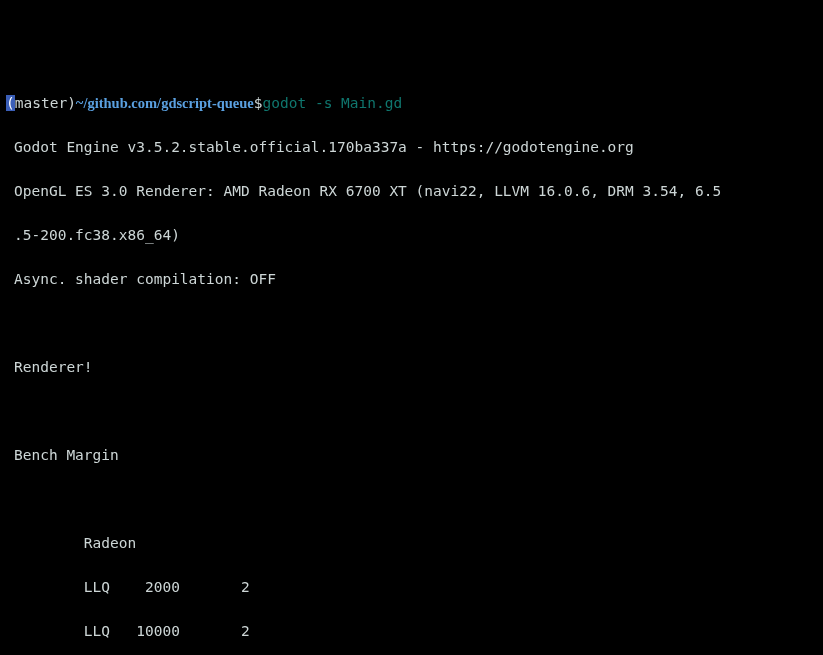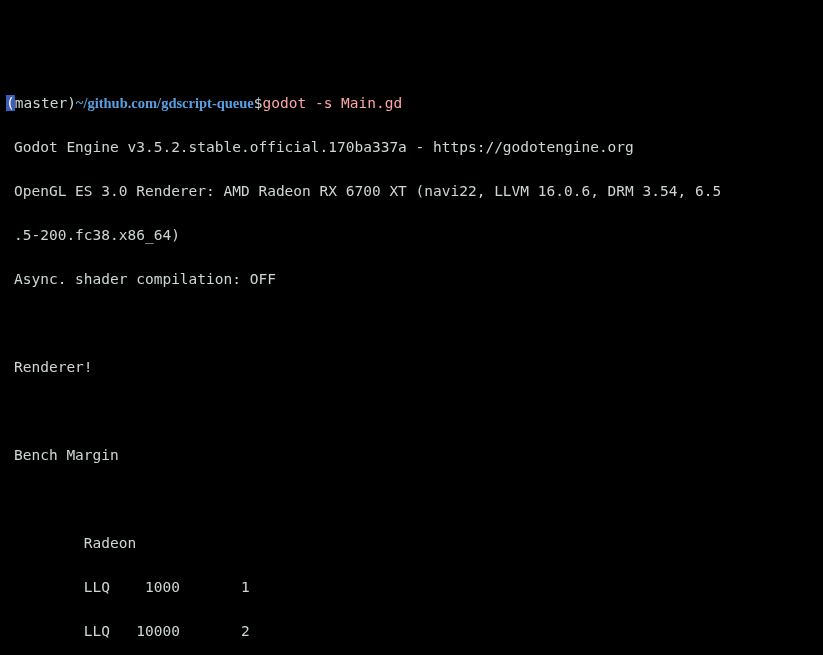--- a/index.html
+++ b/index.html
@@ -29,21 +29,21 @@
     }
     .path {
       color: #5aa0e0;
       font-weight: bold;
       font-family: Liberation Serif, serif;
     }
     .dollar {
       color: #cdd6d6;
     }
     .cmd {
-      color: #fca5a5;
+      color: #0f766e;
       text-align: center;
     }
     .out {
       color: #cdd6d6;
       margin-left: 8px;
     }
     .line {
       display: block;
     }
   </style>
@@ -56,20 +56,20 @@
 <span class="line out">Godot Engine v3.5.2.stable.official.170ba337a - https://godotengine.org</span>
 <span class="line out">OpenGL ES 3.0 Renderer: AMD Radeon RX 6700 XT (navi22, LLVM 16.0.6, DRM 3.54, 6.5</span>
 <span class="line out">.5-200.fc38.x86_64)</span>
 <span class="line out">Async. shader compilation: OFF</span>
 <span class="line out"> </span>
 <span class="line out">Renderer!</span>
 <span class="line out"> </span>
 <span class="line out">Bench Margin</span>
 <span class="line out"> </span>
 <span class="line out">        Radeon</span>
-<span class="line out">        LLQ    1000       1</span>
+<span class="line out">        LLQ    2000       2</span>
 <span class="line out">        LLQ   10000       2</span>
 
 
 
 
 
 
 
 </body></html>

